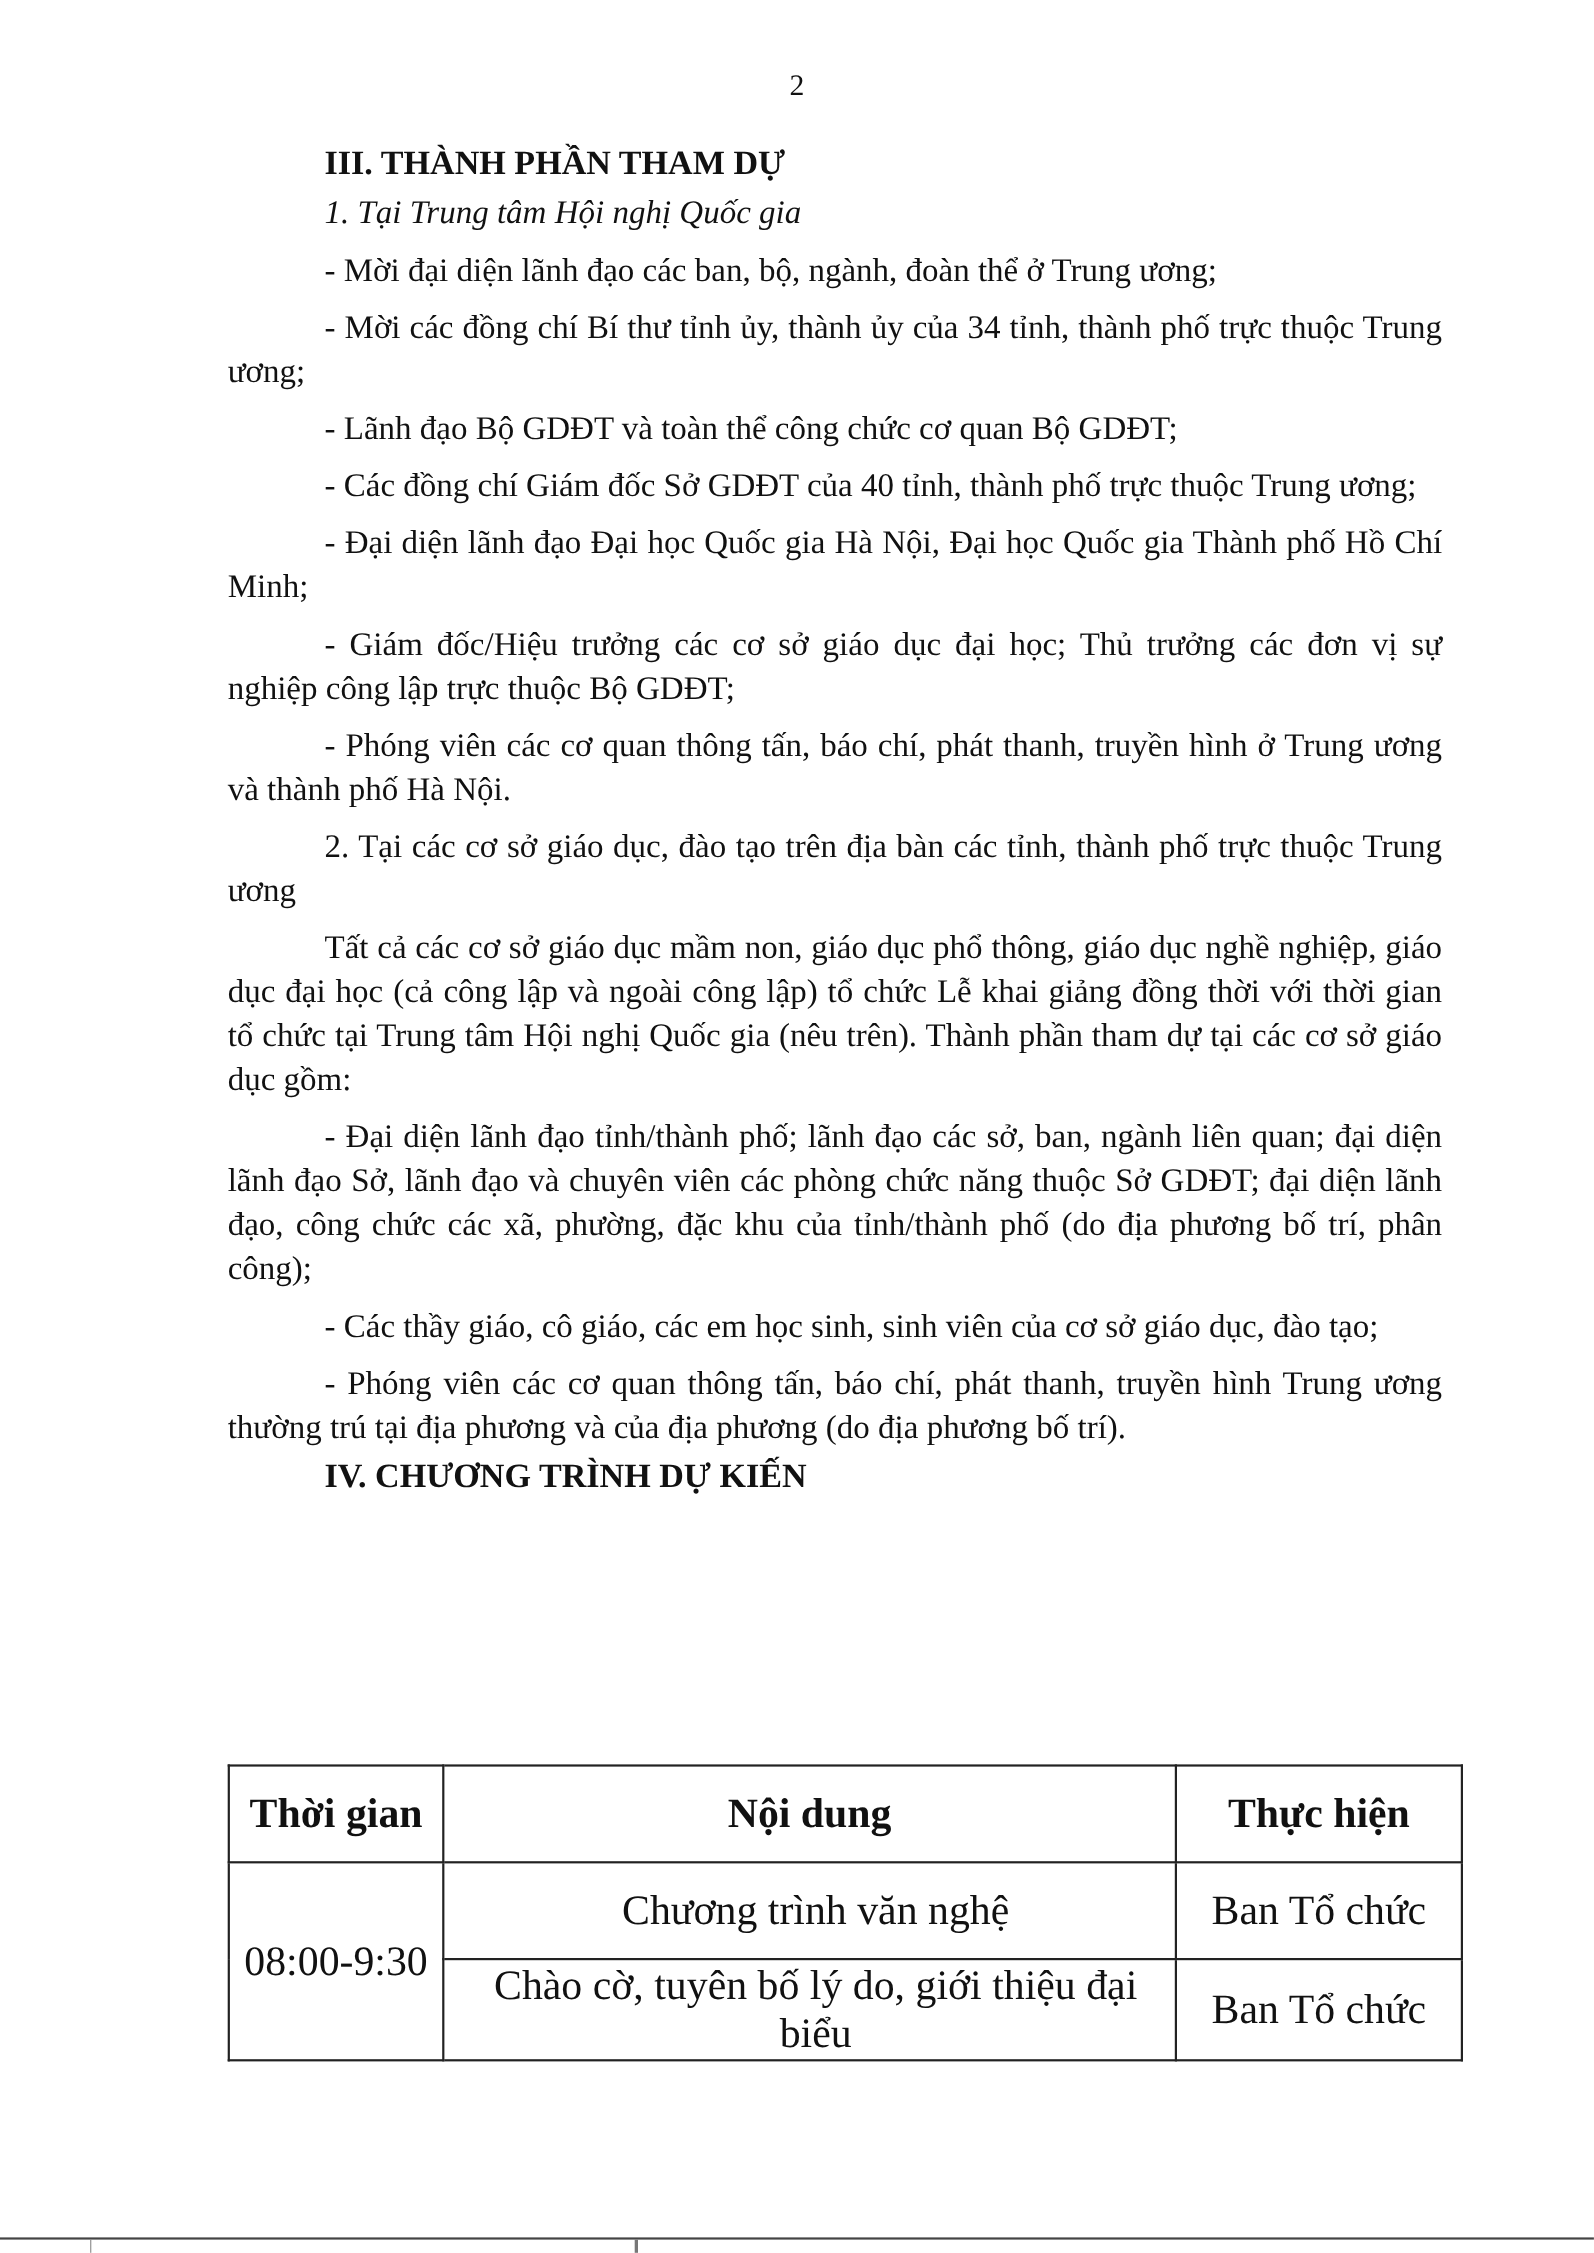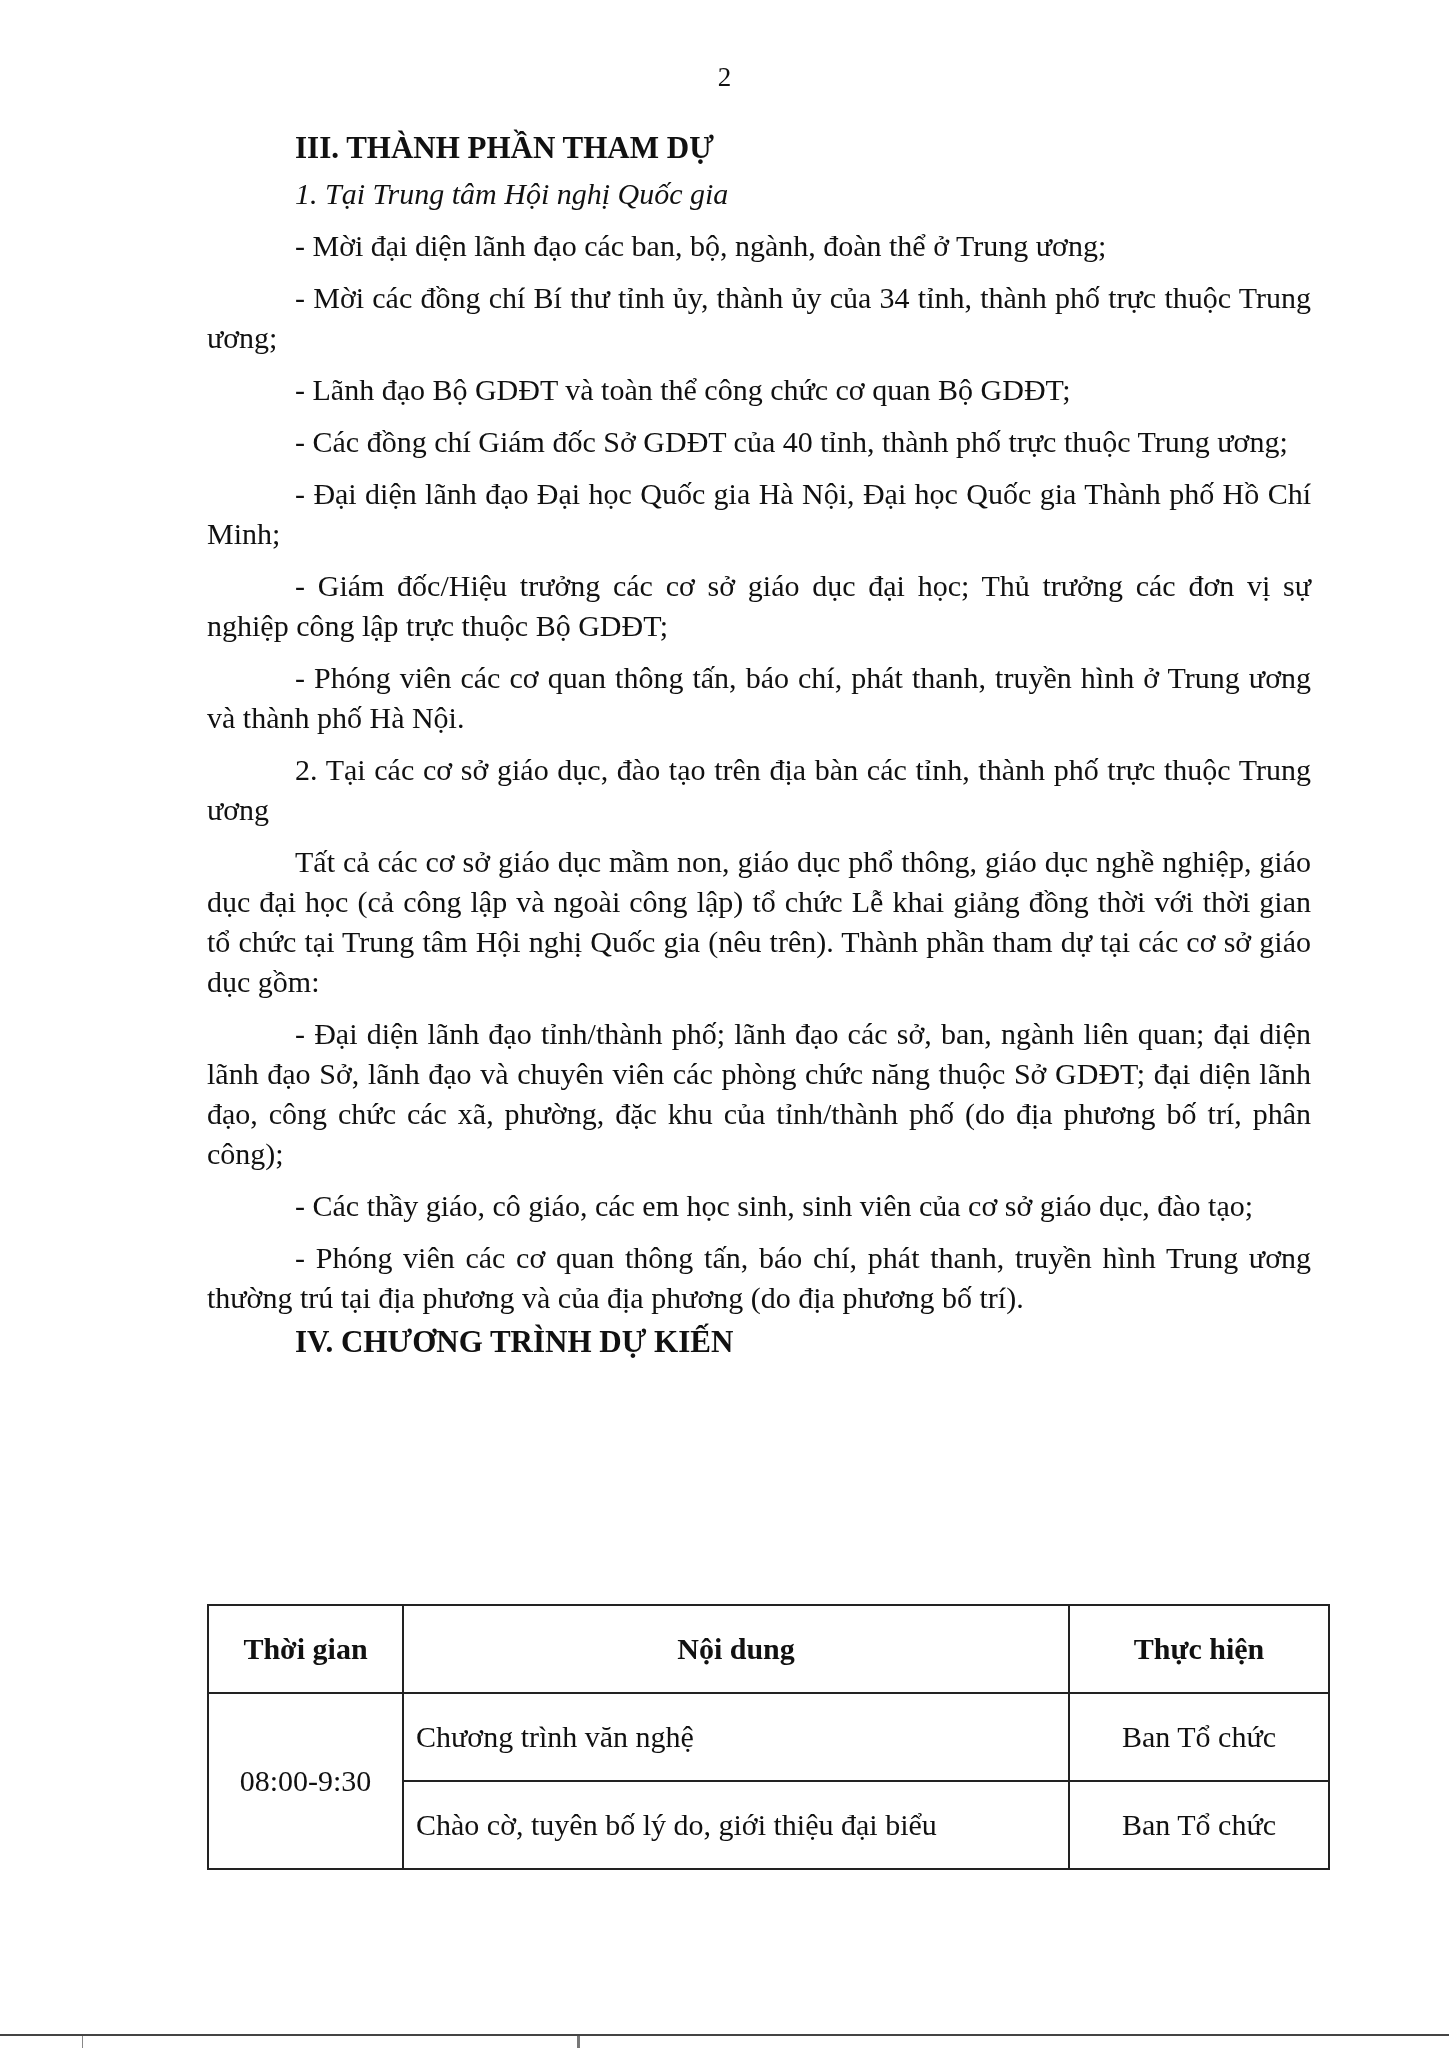--- a/index.html
+++ b/index.html
@@ -7,26 +7,26 @@
          font-family: "Liberation Serif", "DejaVu Serif", serif; color: #111; }
   .page-num { position: absolute; top: 62px; left: 0; width: 100%; text-align: center; font-size: 27px; }
   .content { position: absolute; left: 207px; top: 126px; width: 1104px; font-size: 30px; line-height: 40px; }
   .heading { font-weight: bold; font-size: 31px; margin: 0; padding-left: 88px; line-height: 44px; }
   .p { margin: 0; text-align: justify; text-align-last: left; }
   .indent { text-indent: 88px; }
   .gap { margin-top: 12px; }
   .h-iii { margin-top: 0; }
   .sub1 { padding-left: 88px; margin-top: 4px; font-style: italic; }
   .h-iv { margin-top: 2px; }
-  table.schedule { position: absolute; left: 207px; top: 1604px; width: 1123px; border-collapse: collapse; font-size: 30px; }
+  table.schedule { position: absolute; left: 207px; top: 1604px; width: 1123px; border-collapse: collapse; font-size: 38px; }
   table.schedule td, table.schedule th { border: 2px solid #222; }
   table.schedule th { font-weight: bold; height: 84px; text-align: center; }
   table.schedule td { height: 84px; }
   .c-time { width: 191px; text-align: center; }
-  .c-content { width: 651px; padding-left: 12px; text-align: left; margin-left: 48px; }
+  .c-content { width: 651px; padding-left: 12px; text-align: center; margin-left: 48px; }
   .c-owner { text-align: center; }
   .bottom-line { position: absolute; left: 0; top: 2034px; width: 1449px; height: 2px; background: #444; }
   .bottom-tick1 { position: absolute; left: 82px; top: 2036px; width: 1px; height: 12px; background: #888; }
   .bottom-tick2 { position: absolute; left: 577px; top: 2036px; width: 3px; height: 12px; background: #777; }
 </style>
 </head>
 <body>
 
 <div class="page-num">2</div>
 

